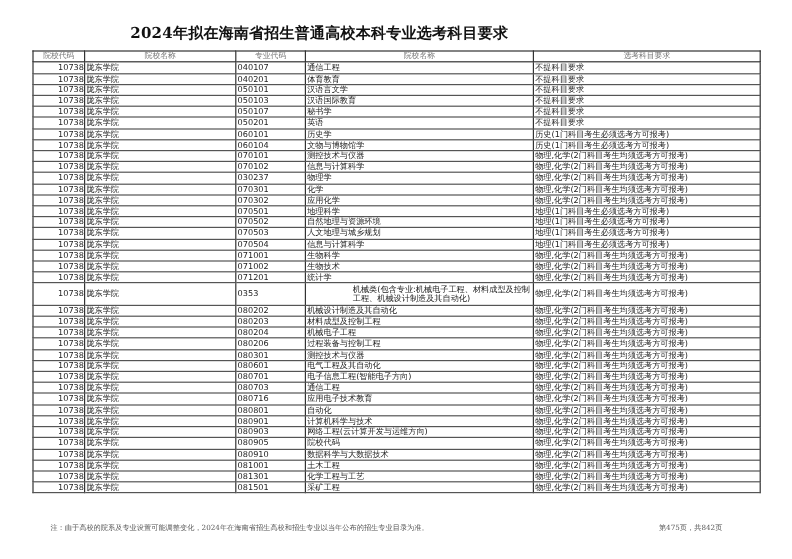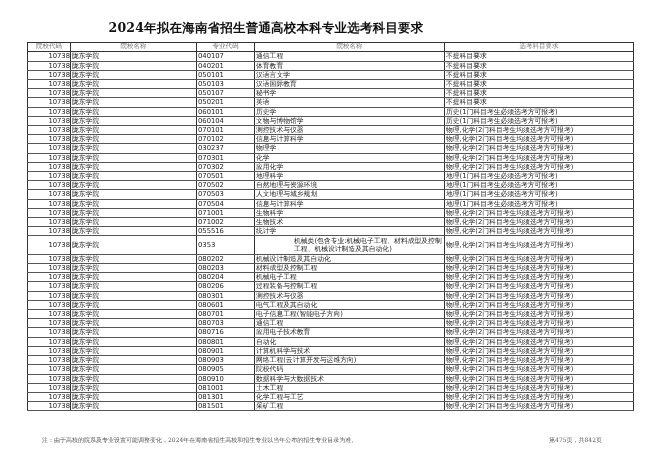--- a/index.html
+++ b/index.html
@@ -181,21 +181,21 @@
       <tr>
         <td class="code">10738</td>
         <td>陇东学院</td>
         <td>071002</td>
         <td>生物技术</td>
         <td>物理,化学(2门科目考生均须选考方可报考)</td>
       </tr>
       <tr>
         <td class="code">10738</td>
         <td>陇东学院</td>
-        <td>055516</td>
+        <td>071201</td>
         <td>统计学</td>
         <td>物理,化学(2门科目考生均须选考方可报考)</td>
       </tr>
       <tr class="tall">
         <td class="code">10738</td>
         <td>陇东学院</td>
         <td>0353</td>
         <td class="wrap">机械类(包含专业:机械电子工程、材料成型及控制工程、机械设计制造及其自动化)</td>
         <td>物理,化学(2门科目考生均须选考方可报考)</td>
       </tr>

